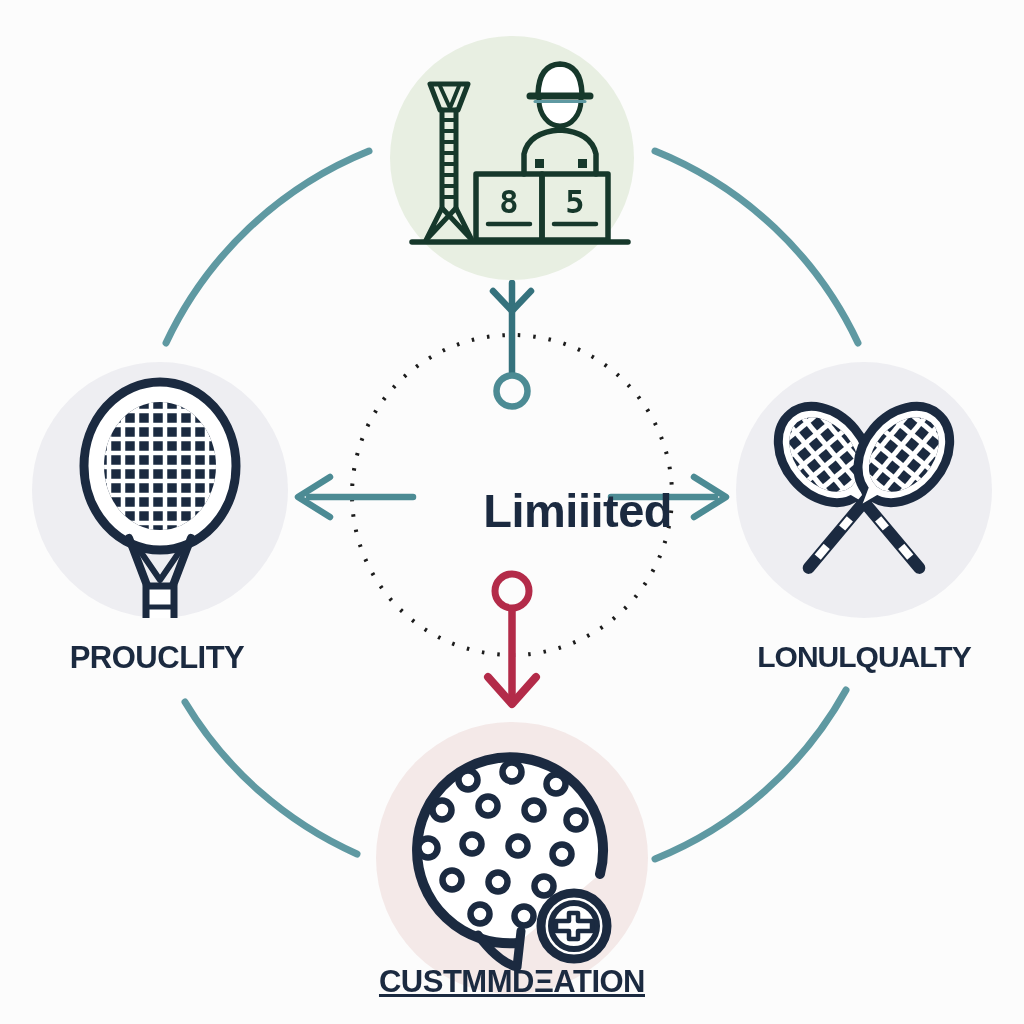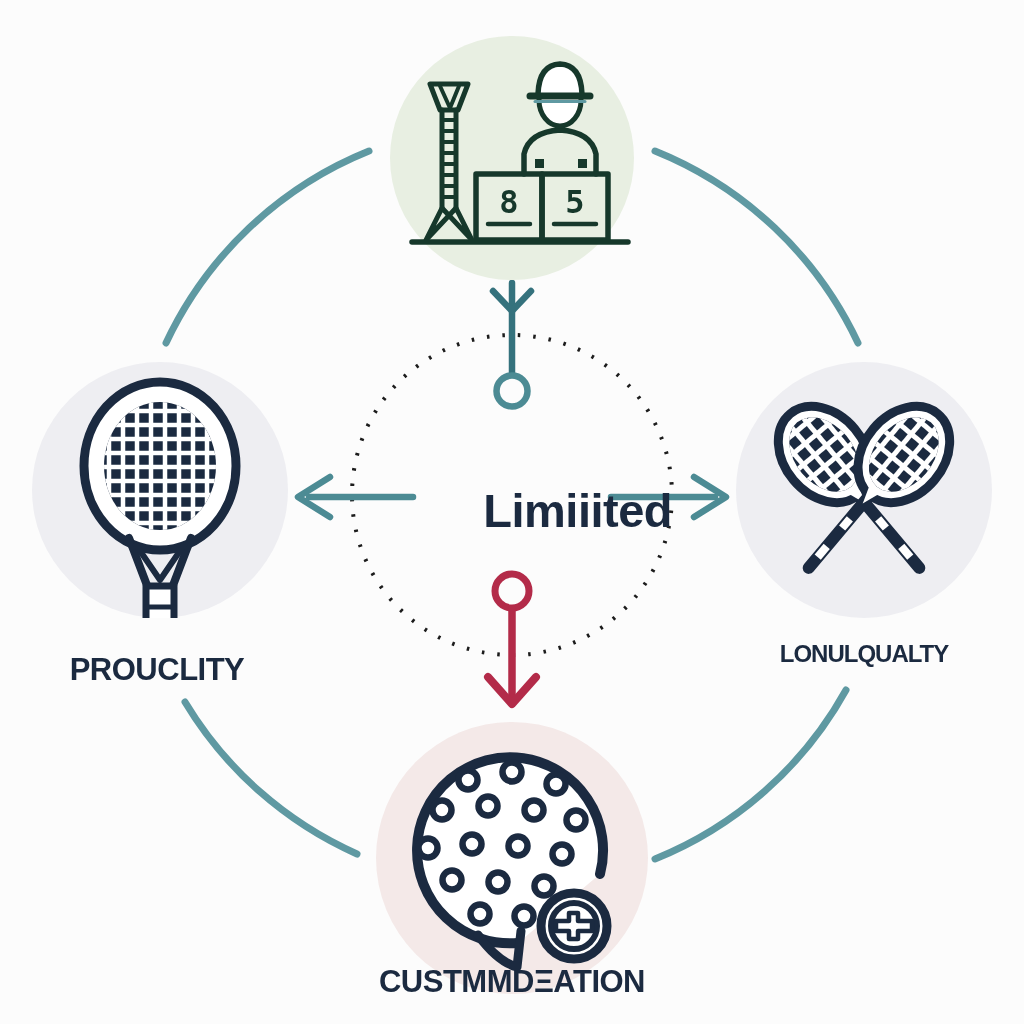--- a/index.html
+++ b/index.html
@@ -32,23 +32,23 @@
   
   .center-text{
     position:absolute;left:352px;top:448px;width:320px;
     text-align:right;font-weight:700;font-size:47px;line-height:53px;
     color:var(--navy,#1b2a40);letter-spacing:-0.5px;margin-top:36px;
   }
   .node-label{
     position:absolute;text-align:center;font-weight:700;font-size:31px;
     color:var(--navy,#1b2a40);letter-spacing:-0.5px;white-space:nowrap;
   }
-  .label-left{left:17px;top:640px;width:280px;margin-top:12px;}
-  .label-right{left:724px;top:640px;width:280px;font-size:24px;letter-spacing:-1px;}
-  .label-bottom{left:352px;top:964px;width:320px;}
+  .label-left{left:17px;top:640px;width:280px;}
+  .label-right{left:724px;top:640px;width:280px;font-size:30px;letter-spacing:-1px;}
+  .label-bottom{left:352px;top:964px;width:320px;text-decoration:underline;}
   .icon-glyph{font-family:"DejaVu Sans Mono",monospace;font-size:32px;font-weight:700;}
 </style>
 </head>
 <body>
 
 <div id="canvas">
 
   <svg class="layer" width="1024" height="1024" viewBox="0 0 1024 1024">
     <defs>
       <pattern id="gridOrtho" width="14" height="14" patternUnits="userSpaceOnUse">

